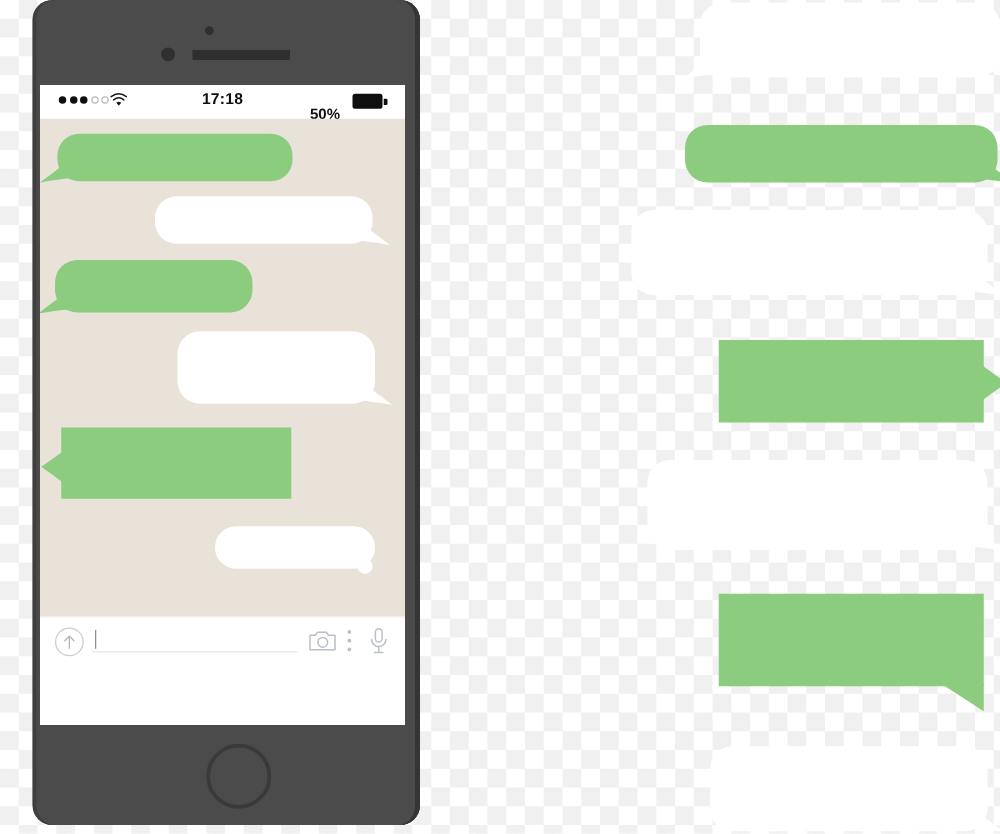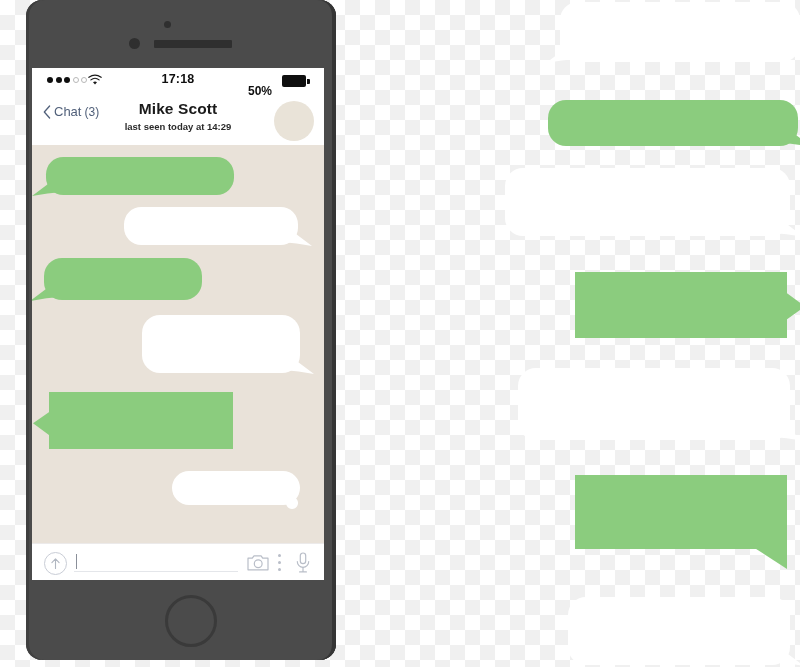--- a/index.html
+++ b/index.html
@@ -272,32 +272,20 @@
           <path d="M0.9 3.3 Q7 -1.2 13.1 3.3" stroke="#1a1a1a" stroke-width="1.2" fill="none" stroke-linecap="round"></path>
         </svg>
         <div id="status-time">17:18</div>
         <div id="battery-percent">50%</div>
         <div id="battery-icon">
           <div id="battery-body"></div>
           <div id="battery-cap"></div>
         </div>
       </div>
 
-      <div id="nav-bar">
-        <div id="back-link">
-          <svg id="back-chevron" viewBox="0 0 8 14">
-            <path d="M6.6 1 L1.3 7 L6.6 13" stroke="#51607a" stroke-width="1.3" fill="none" stroke-linecap="round" stroke-linejoin="round"></path>
-          </svg>
-          <span>Chat</span>
-          <span id="back-count">(3)</span>
-        </div>
-        <div id="contact-name">Mike Scott</div>
-        <div id="contact-status">last seen today at 14:29</div>
-        <div id="avatar"></div>
-      </div>
 
       <div id="message-area">
           <div class="bubble" style="left: 14px; top: 12px; width: 188px; height: 38px;">
             <svg viewBox="0 0 204 38" width="204" height="38" style="position: absolute; left: -16px; top: 0px; overflow: visible;">
               <path d="M 30 18 L 2 39 Q 18 36 32 35 Z" fill="#8bcc7e"></path>
               <rect x="16" y="0" width="188" height="38" rx="17.27272727272727" ry="17.27272727272727" fill="#8bcc7e"></rect>
             </svg>
           </div>
           <div class="bubble" style="left: 92px; top: 62px; width: 174px; height: 38px;">
             <svg viewBox="0 0 190 38" width="190" height="38" style="position: absolute; left: 0px; top: 0px; overflow: visible;">

